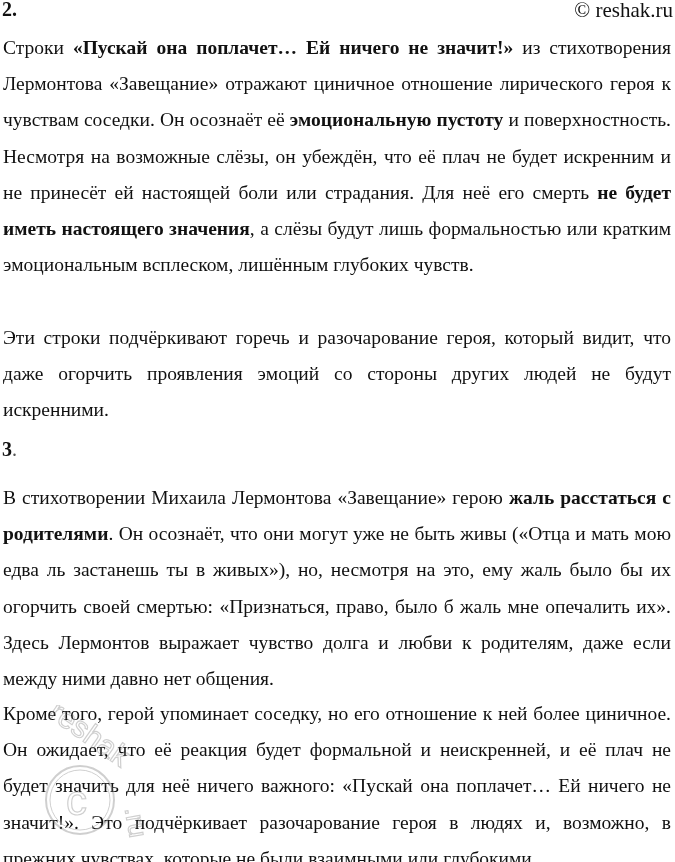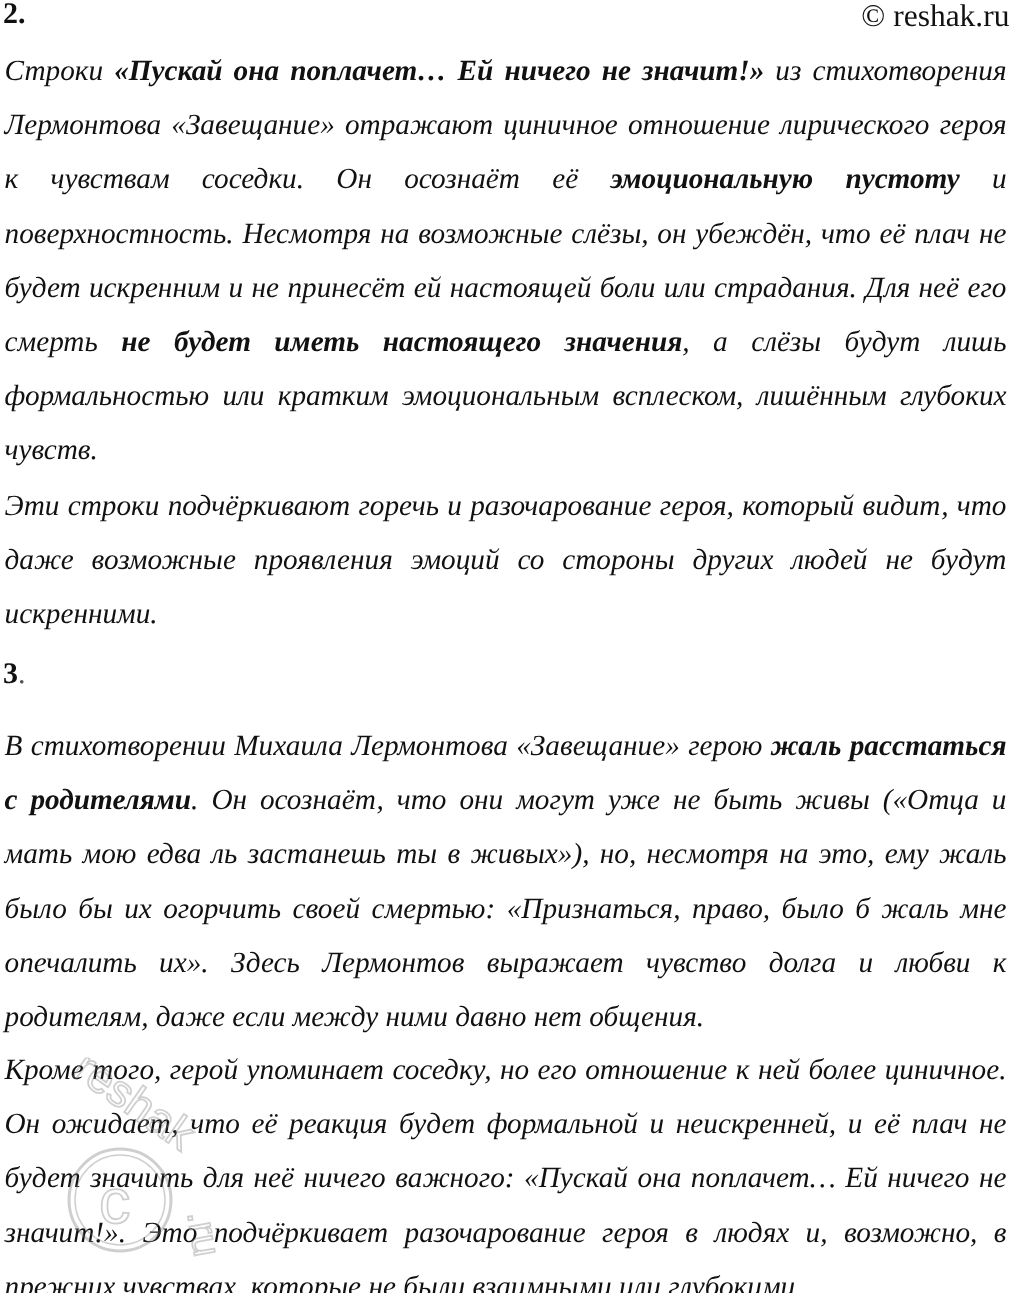--- a/index.html
+++ b/index.html
@@ -12,21 +12,21 @@
     position: absolute; left: 2px; top: -2px;
     font-weight: bold; font-size: 20px;
   }
   .copyright {
     position: absolute; right: 2px; top: -2px;
     font-size: 21px;
   }
   .para {
     position: absolute; left: 3px; width: 668px;
     font-size: 19.5px; line-height: 36.2px;
-    text-align: justify; text-align-last: left; font-style: italic;
+    text-align: justify; text-align-last: left;
   }
   .para b { font-weight: bold; }
   .sec-num {
     position: absolute; left: 2px;
     font-weight: bold; font-size: 20px;
   }
   .sec-num .dot { font-weight: normal; color: #555; }
   .watermark {
     position: absolute; left: 28px; top: 705px; width: 140px; height: 150px;
     pointer-events: none; opacity: 0.35;
@@ -35,21 +35,21 @@
 </head>
 <body>
 
 <div class="page">
 
   <div class="hdr-num">2.</div>
   <div class="copyright">© reshak.ru</div>
 
   <p class="para" style="top:30px;margin:0;"><span>Строки </span><b>«Пускай она поплачет… Ей ничего не значит!»</b><span> из стихотворения Лермонтова «Завещание» отражают циничное отношение лирического героя к чувствам соседки. Он осознаёт её </span><b>эмоциональную пустоту</b><span> и поверхностность. Несмотря на возможные слёзы, он убеждён, что её плач не будет искренним и не принесёт ей настоящей боли или страдания. Для неё его смерть </span><b>не будет иметь настоящего значения</b><span>, а слёзы будут лишь формальностью или кратким эмоциональным всплеском, лишённым глубоких чувств.</span></p>
 
-  <p class="para" style="top:320px;margin:0;">Эти строки подчёркивают горечь и разочарование героя, который видит, что даже возможные проявления эмоций со стороны других людей не будут искренними.</p>
+  <p class="para" style="top:320px;margin:0;">Эти строки подчёркивают горечь и разочарование героя, который видит, что даже огорчить проявления эмоций со стороны других людей не будут искренними.</p>
 
   <div class="sec-num" style="top:438px;"><span>3</span><span class="dot">.</span></div>
 
   <p class="para" style="top:480px;margin:0;"><span>В стихотворении Михаила Лермонтова «Завещание» герою </span><b>жаль расстаться с родителями</b><span>. Он осознаёт, что они могут уже не быть живы («Отца и мать мою едва ль застанешь ты в живых»), но, несмотря на это, ему жаль было бы их огорчить своей смертью: «Признаться, право, было б жаль мне опечалить их». Здесь Лермонтов выражает чувство долга и любви к родителям, даже если между ними давно нет общения.</span></p>
 
   <p class="para" style="top:696px;margin:0;">Кроме того, герой упоминает соседку, но его отношение к ней более циничное. Он ожидает, что её реакция будет формальной и неискренней, и её плач не будет значить для неё ничего важного: «Пускай она поплачет… Ей ничего не значит!». Это подчёркивает разочарование героя в людях и, возможно, в прежних чувствах, которые не были взаимными или глубокими.</p>
 
   <svg class="watermark" viewBox="0 0 140 150">
     <circle cx="52" cy="95" r="34" fill="none" stroke="#777" stroke-width="2"></circle>
     <circle cx="52" cy="95" r="30" fill="none" stroke="#777" stroke-width="1"></circle>

